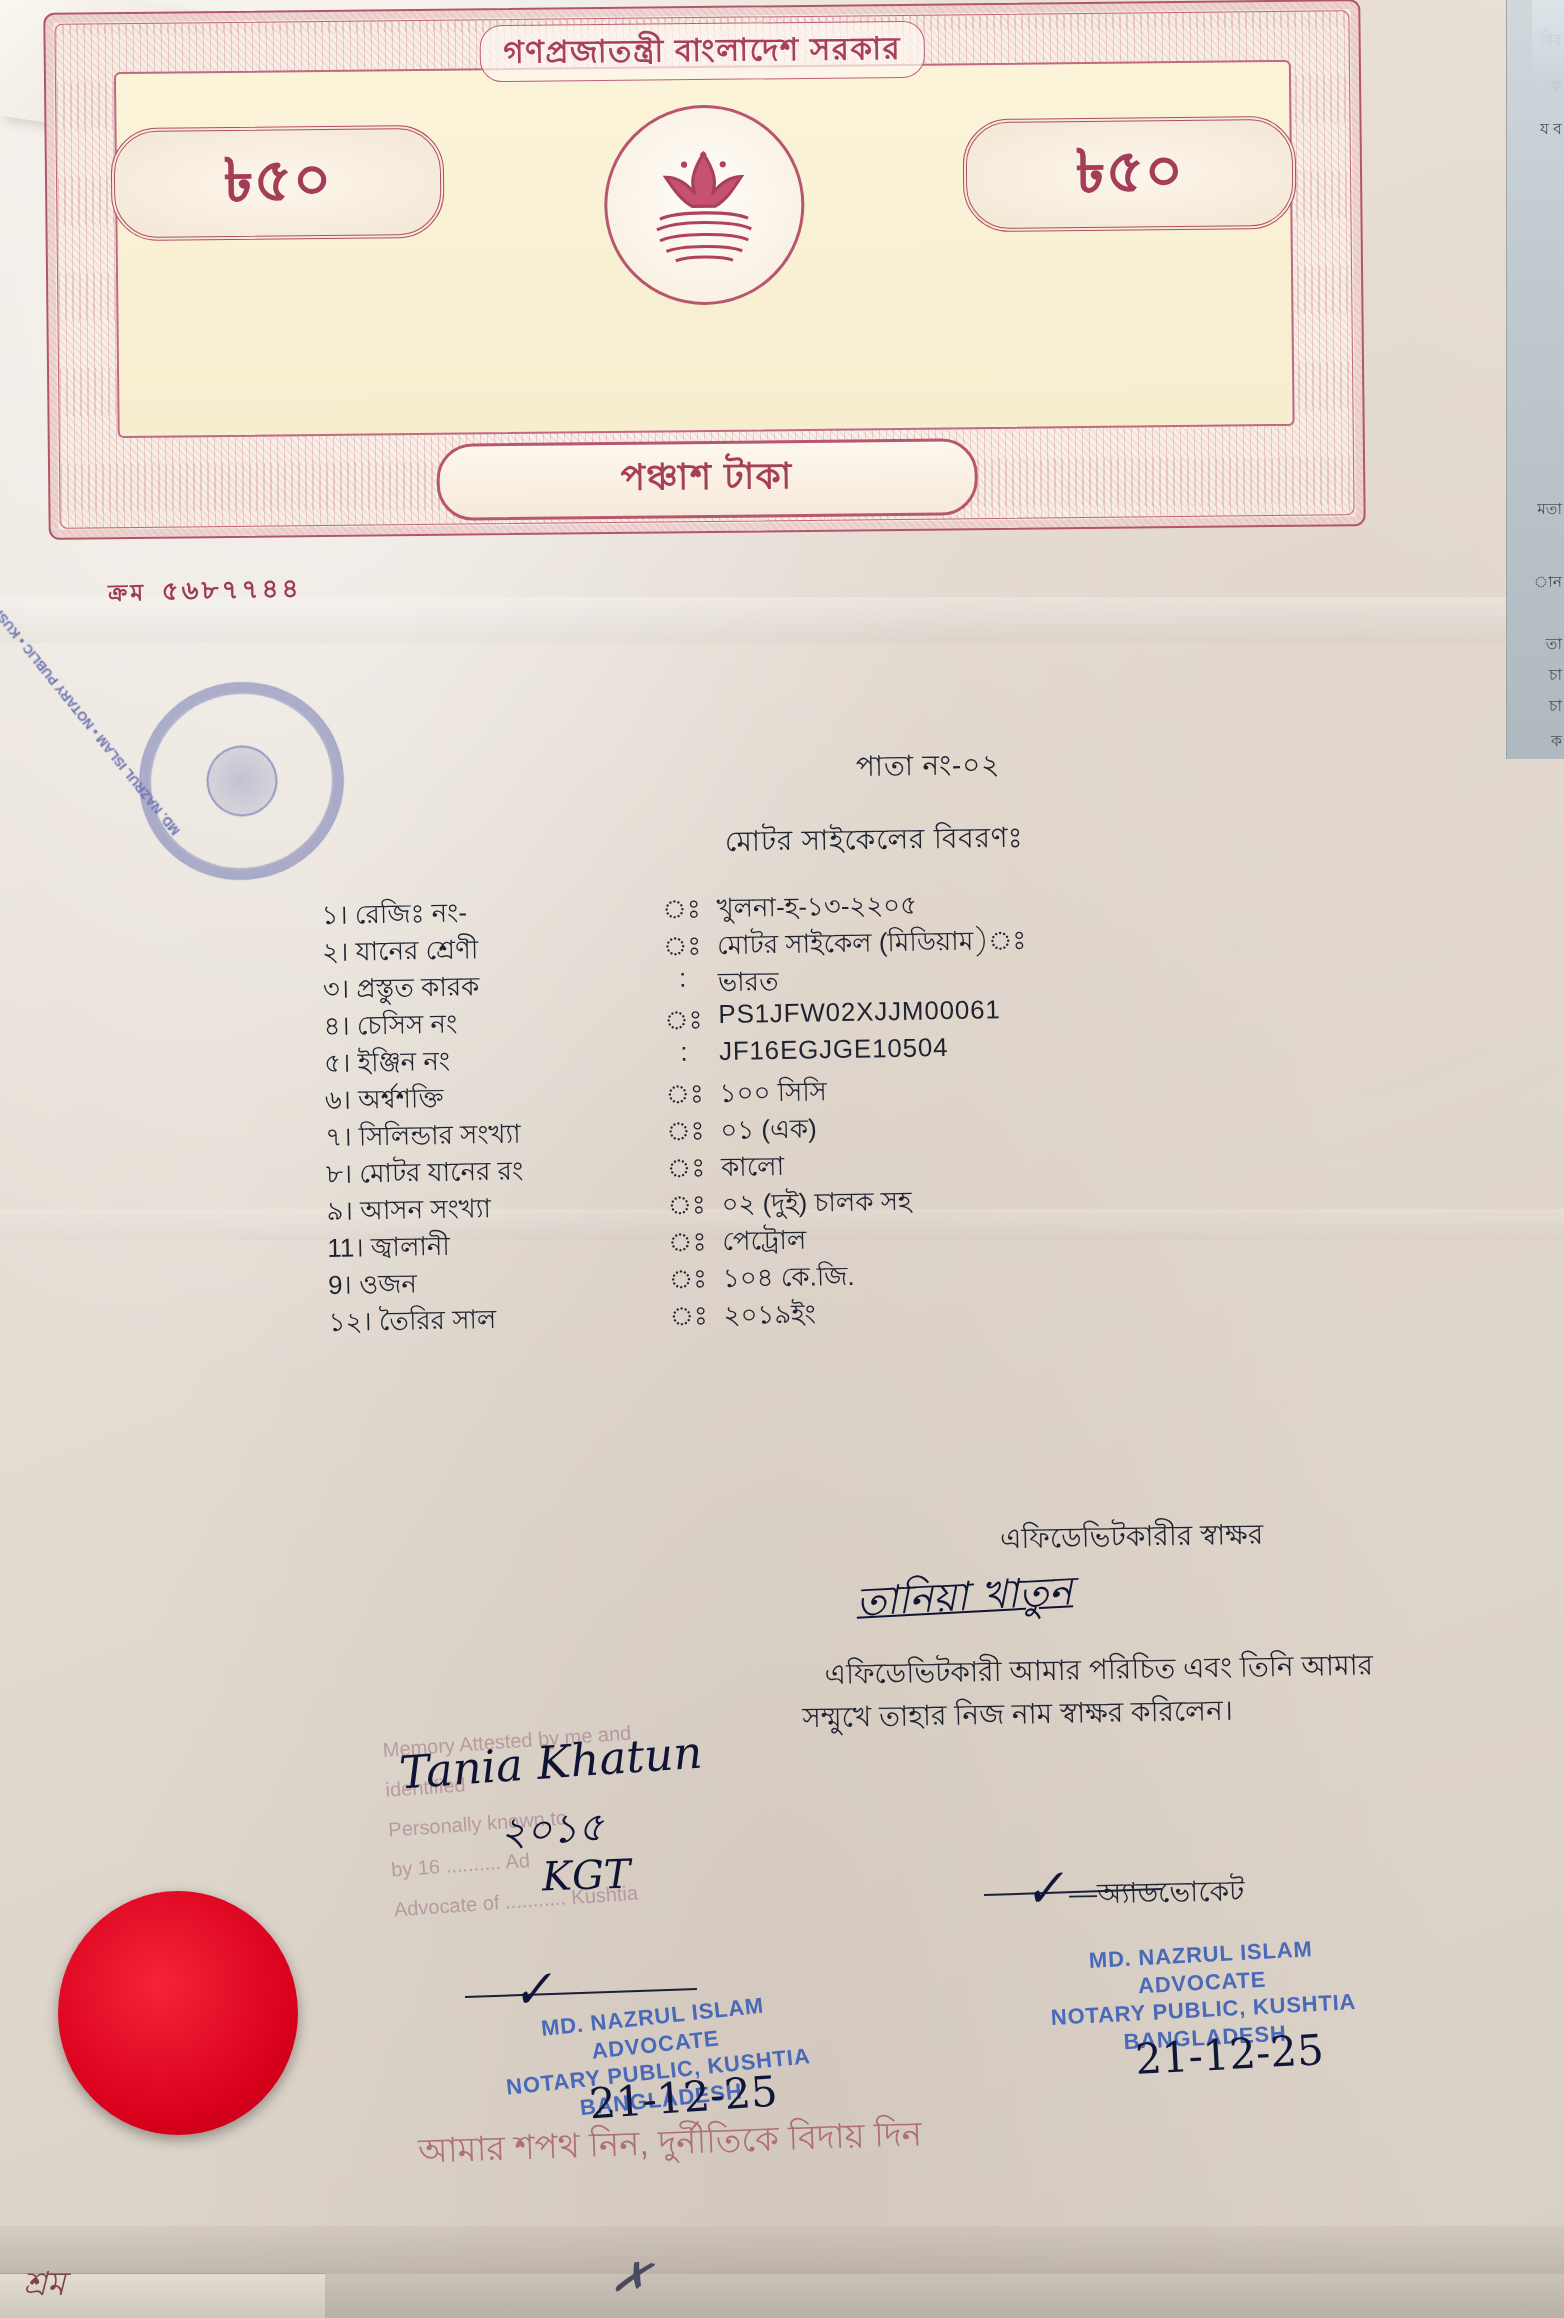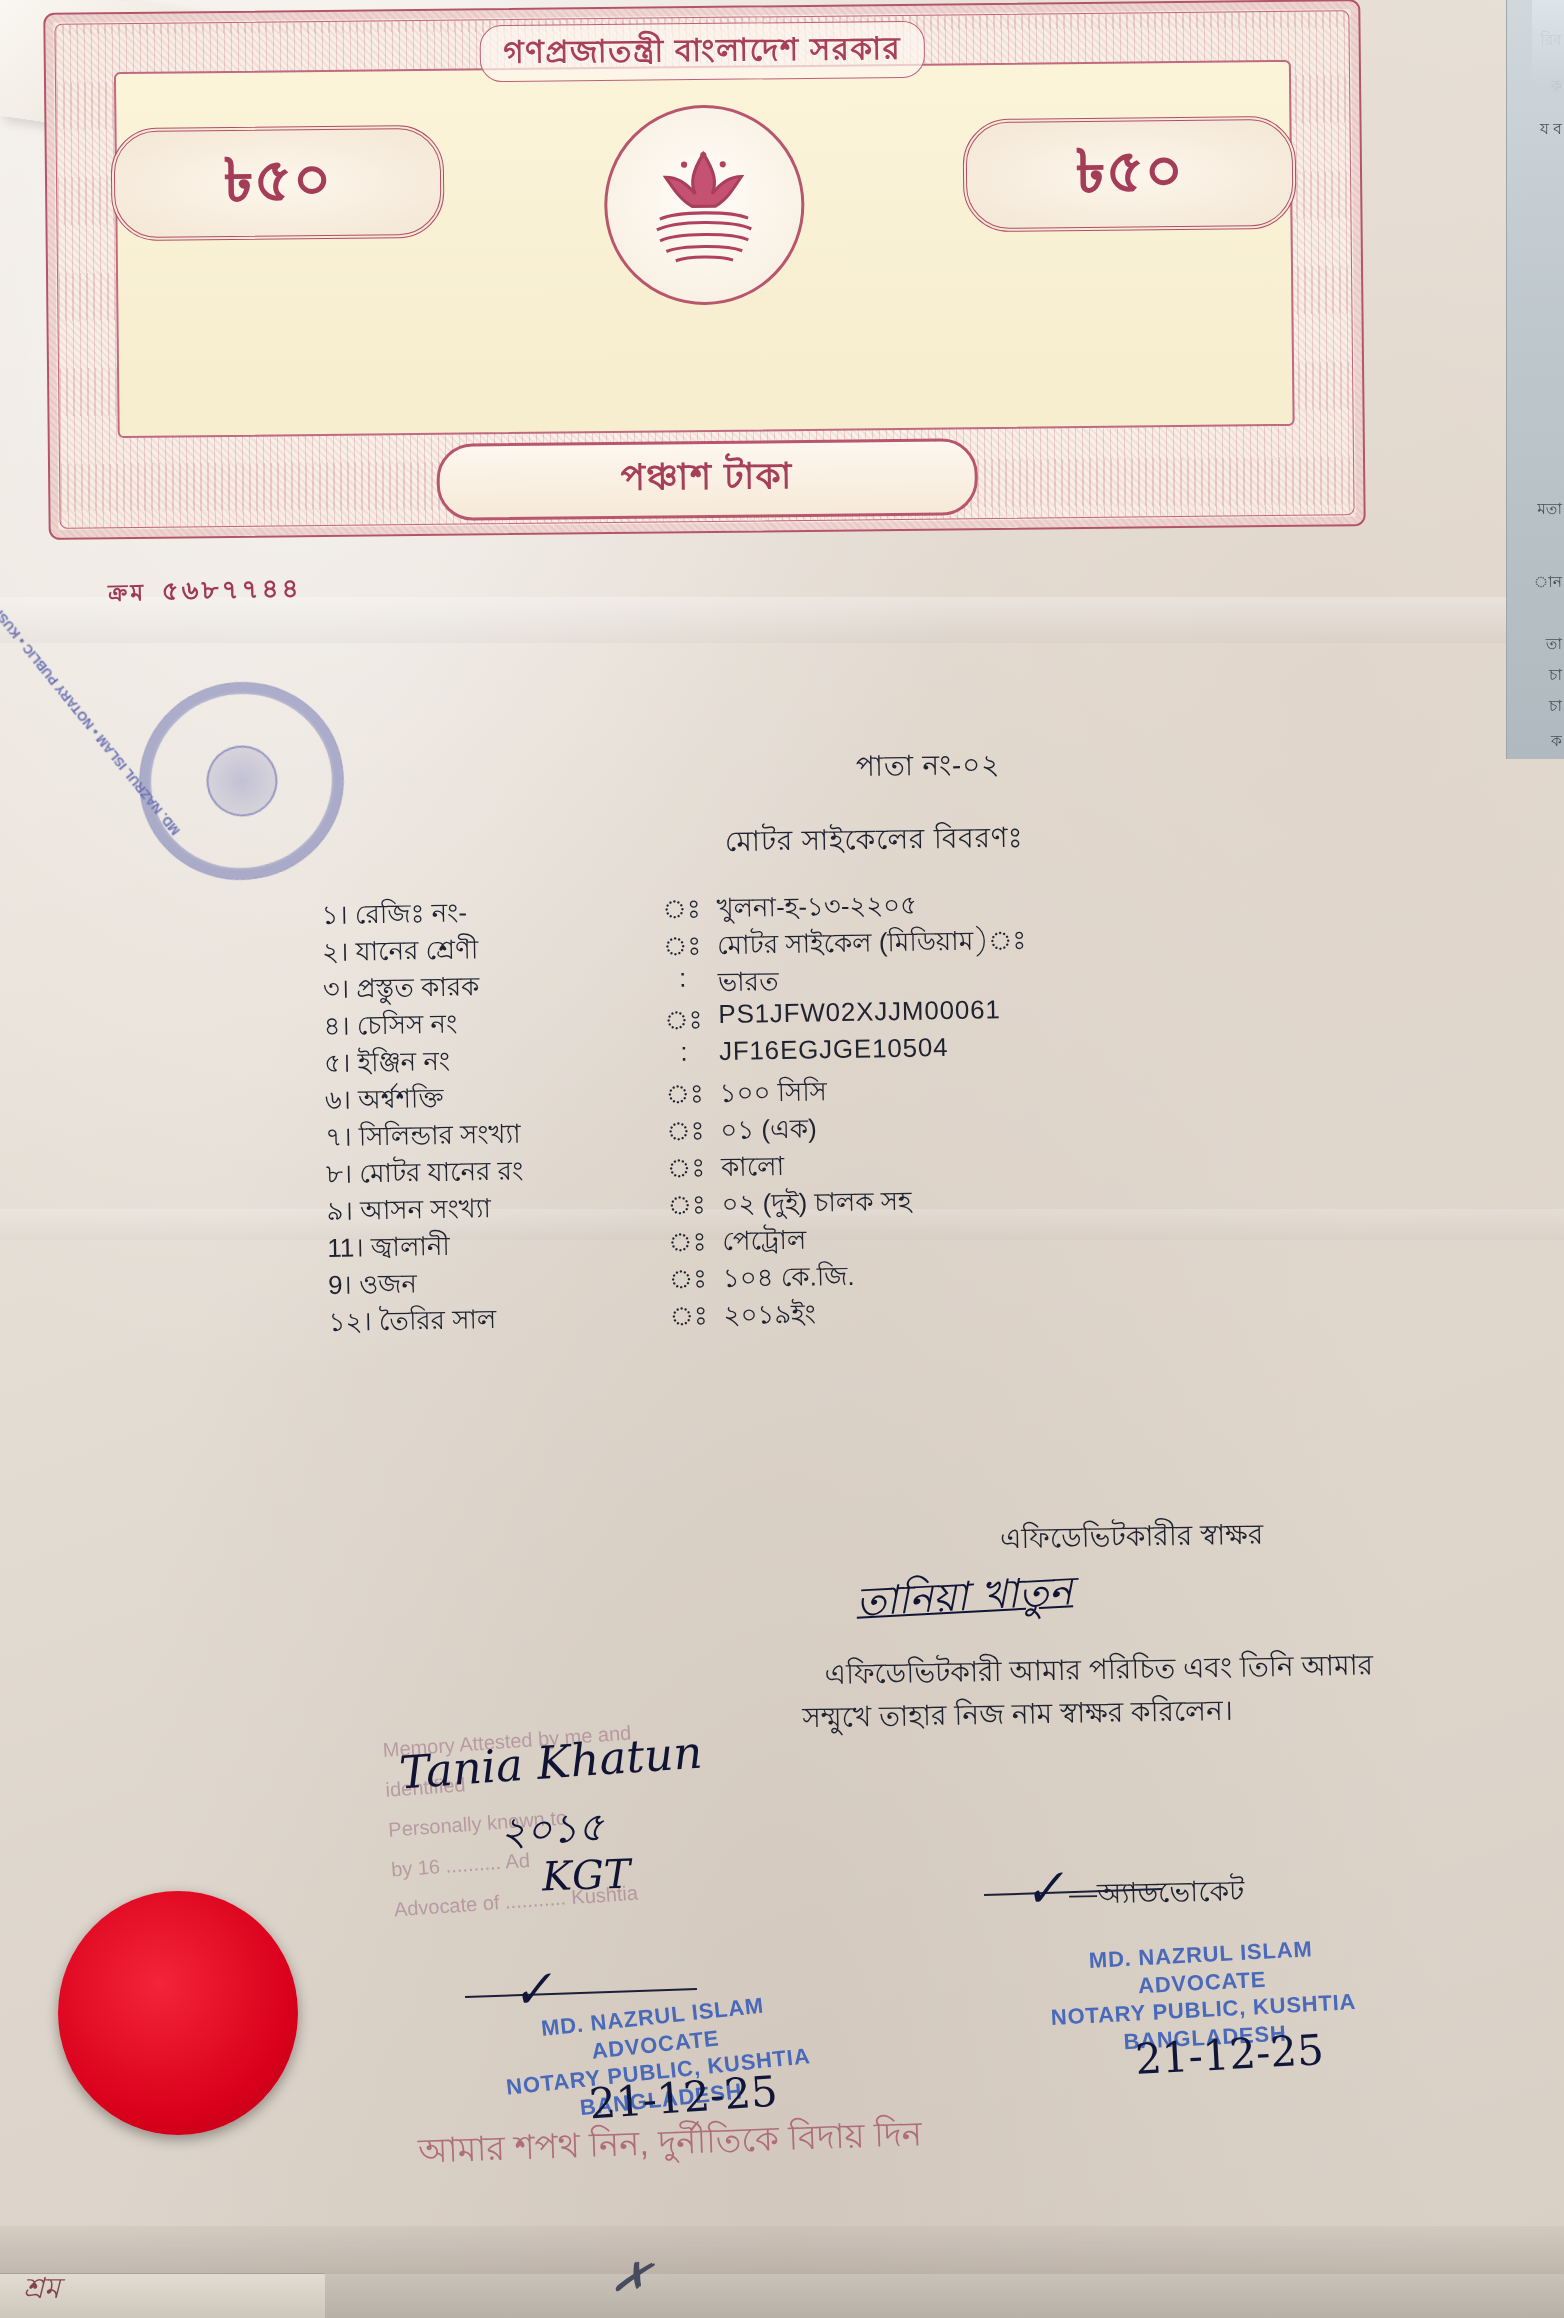--- a/index.html
+++ b/index.html
@@ -226,21 +226,21 @@
     position:absolute;font-family:"DejaVu Serif",serif;color:#10163a;font-size:42px;
   }
   .date-hand.a{left:589px;top:2073px;transform:rotate(-4deg);}
   .date-hand.b{left:1135px;top:2030px;transform:rotate(-3deg);}
 
   .slogan{
     position:absolute;left:418px;top:2116px;font-size:34px;color:#9b3b55;
     opacity:.65;transform:rotate(-2deg);white-space:nowrap;
   }
   .bottom-hand{
-    position:absolute;left:23px;bottom:4.6px;font-size:29px;color:#6b1f2e;opacity:.8;
+    position:absolute;left:23px;bottom:4.6px;font-size:33px;color:#6b1f2e;opacity:.8;
   }
   .xmark{
     position:absolute;left:612px;bottom:15.5px;font-size:46px;color:#2a2f4a;opacity:.8;
     transform:rotate(10deg);
   }
   .creaseA{
     position:absolute;left:0;top:597px;width:100%;height:46px;
     background:linear-gradient(180deg,rgba(255,255,255,.55),rgba(0,0,0,.05));
     opacity:.5;
   }

